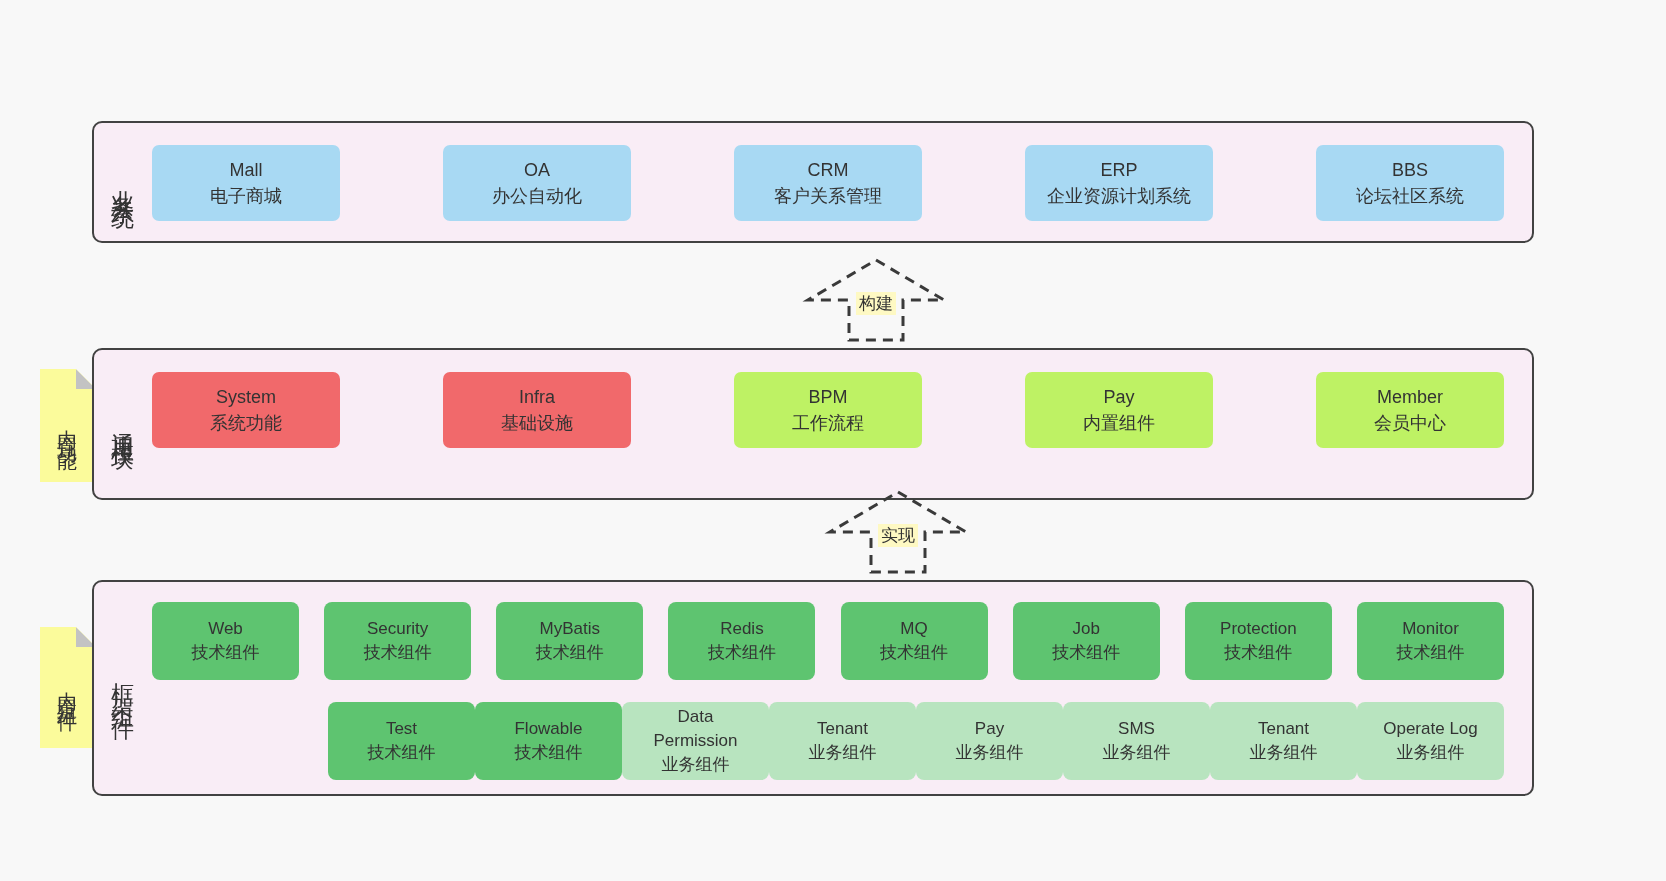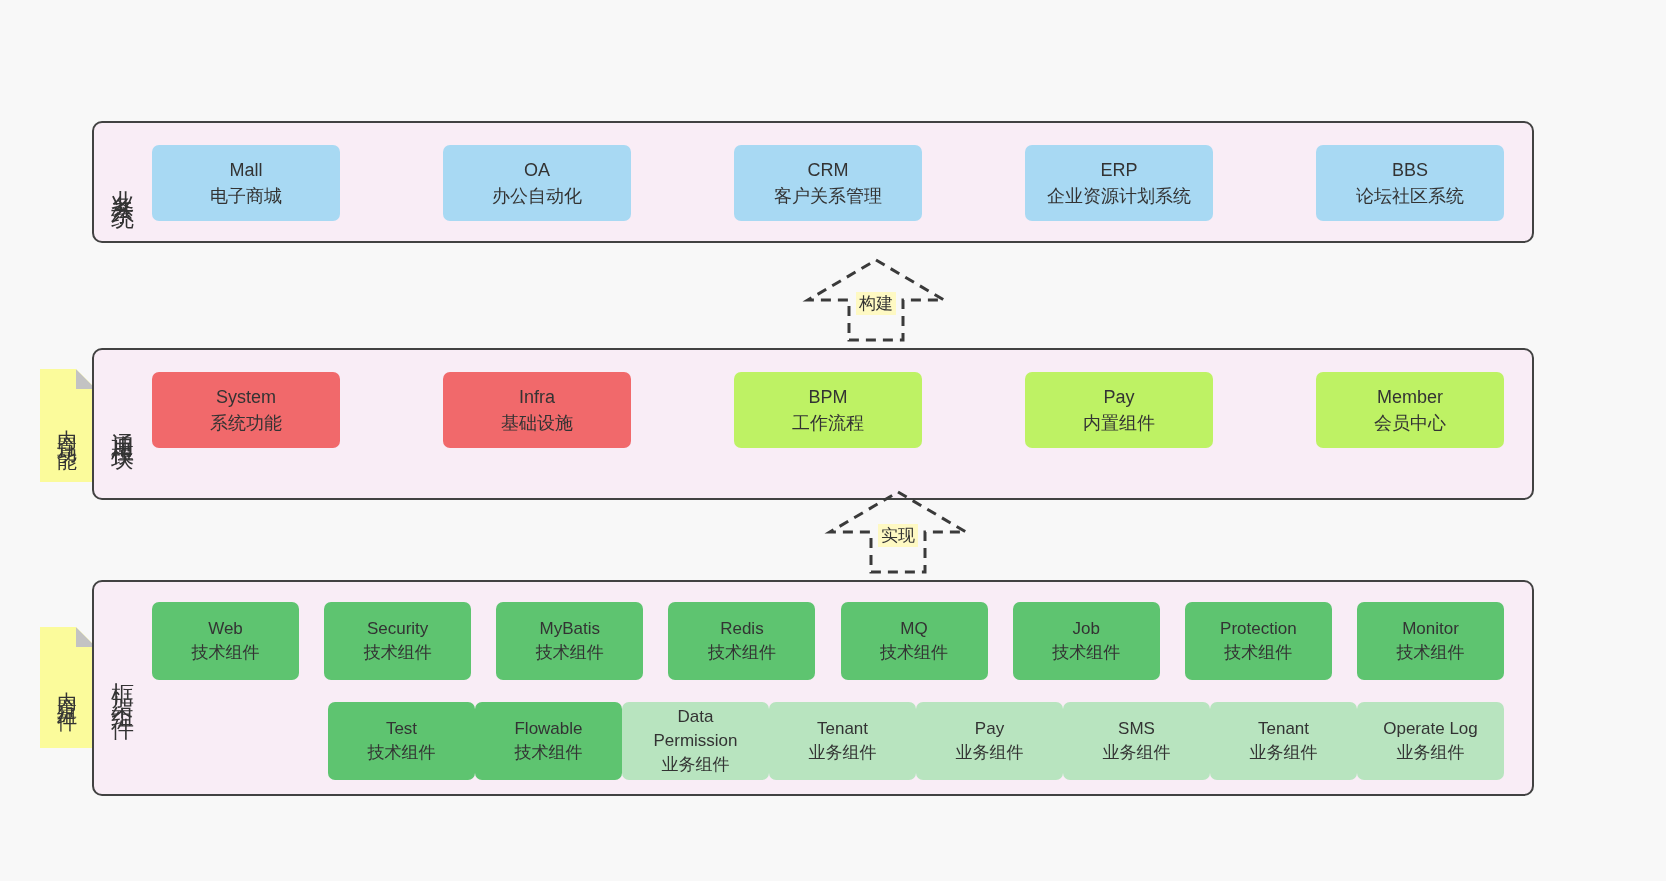--- a/index.html
+++ b/index.html
@@ -50,21 +50,21 @@
   .row-1 { top:20px; }
   .row-2 { top:120px;justify-content:flex-end; }
 
   
   .box {
     box-sizing:border-box; border-radius:7px;
     display:flex; flex-direction:column; align-items:center; justify-content:center;
     text-align:center; color:#333;
   }
   .box-l { width:188px; height:76px; font-size:18px; line-height:26px; }
-  .box-s { width:147px; height:78px; font-size:17px; line-height:24px; }
+  .box-s { width:147px; height:78px; font-size:17px; line-height:24px;border-radius:8px; }
   .box-title { white-space:pre-line; }
   .blue  { background:#a8d9f3; }
   .red   { background:#f1696b; }
   .pink  { background:#bef264; }
   .green { background:#5ec470; }
   .lgreen{ background:#b8e4bf; }
 
   
   .arrow { position:absolute; width:140px; height:84px; }
   #arrow-build     { left:806px; top:258px; }

